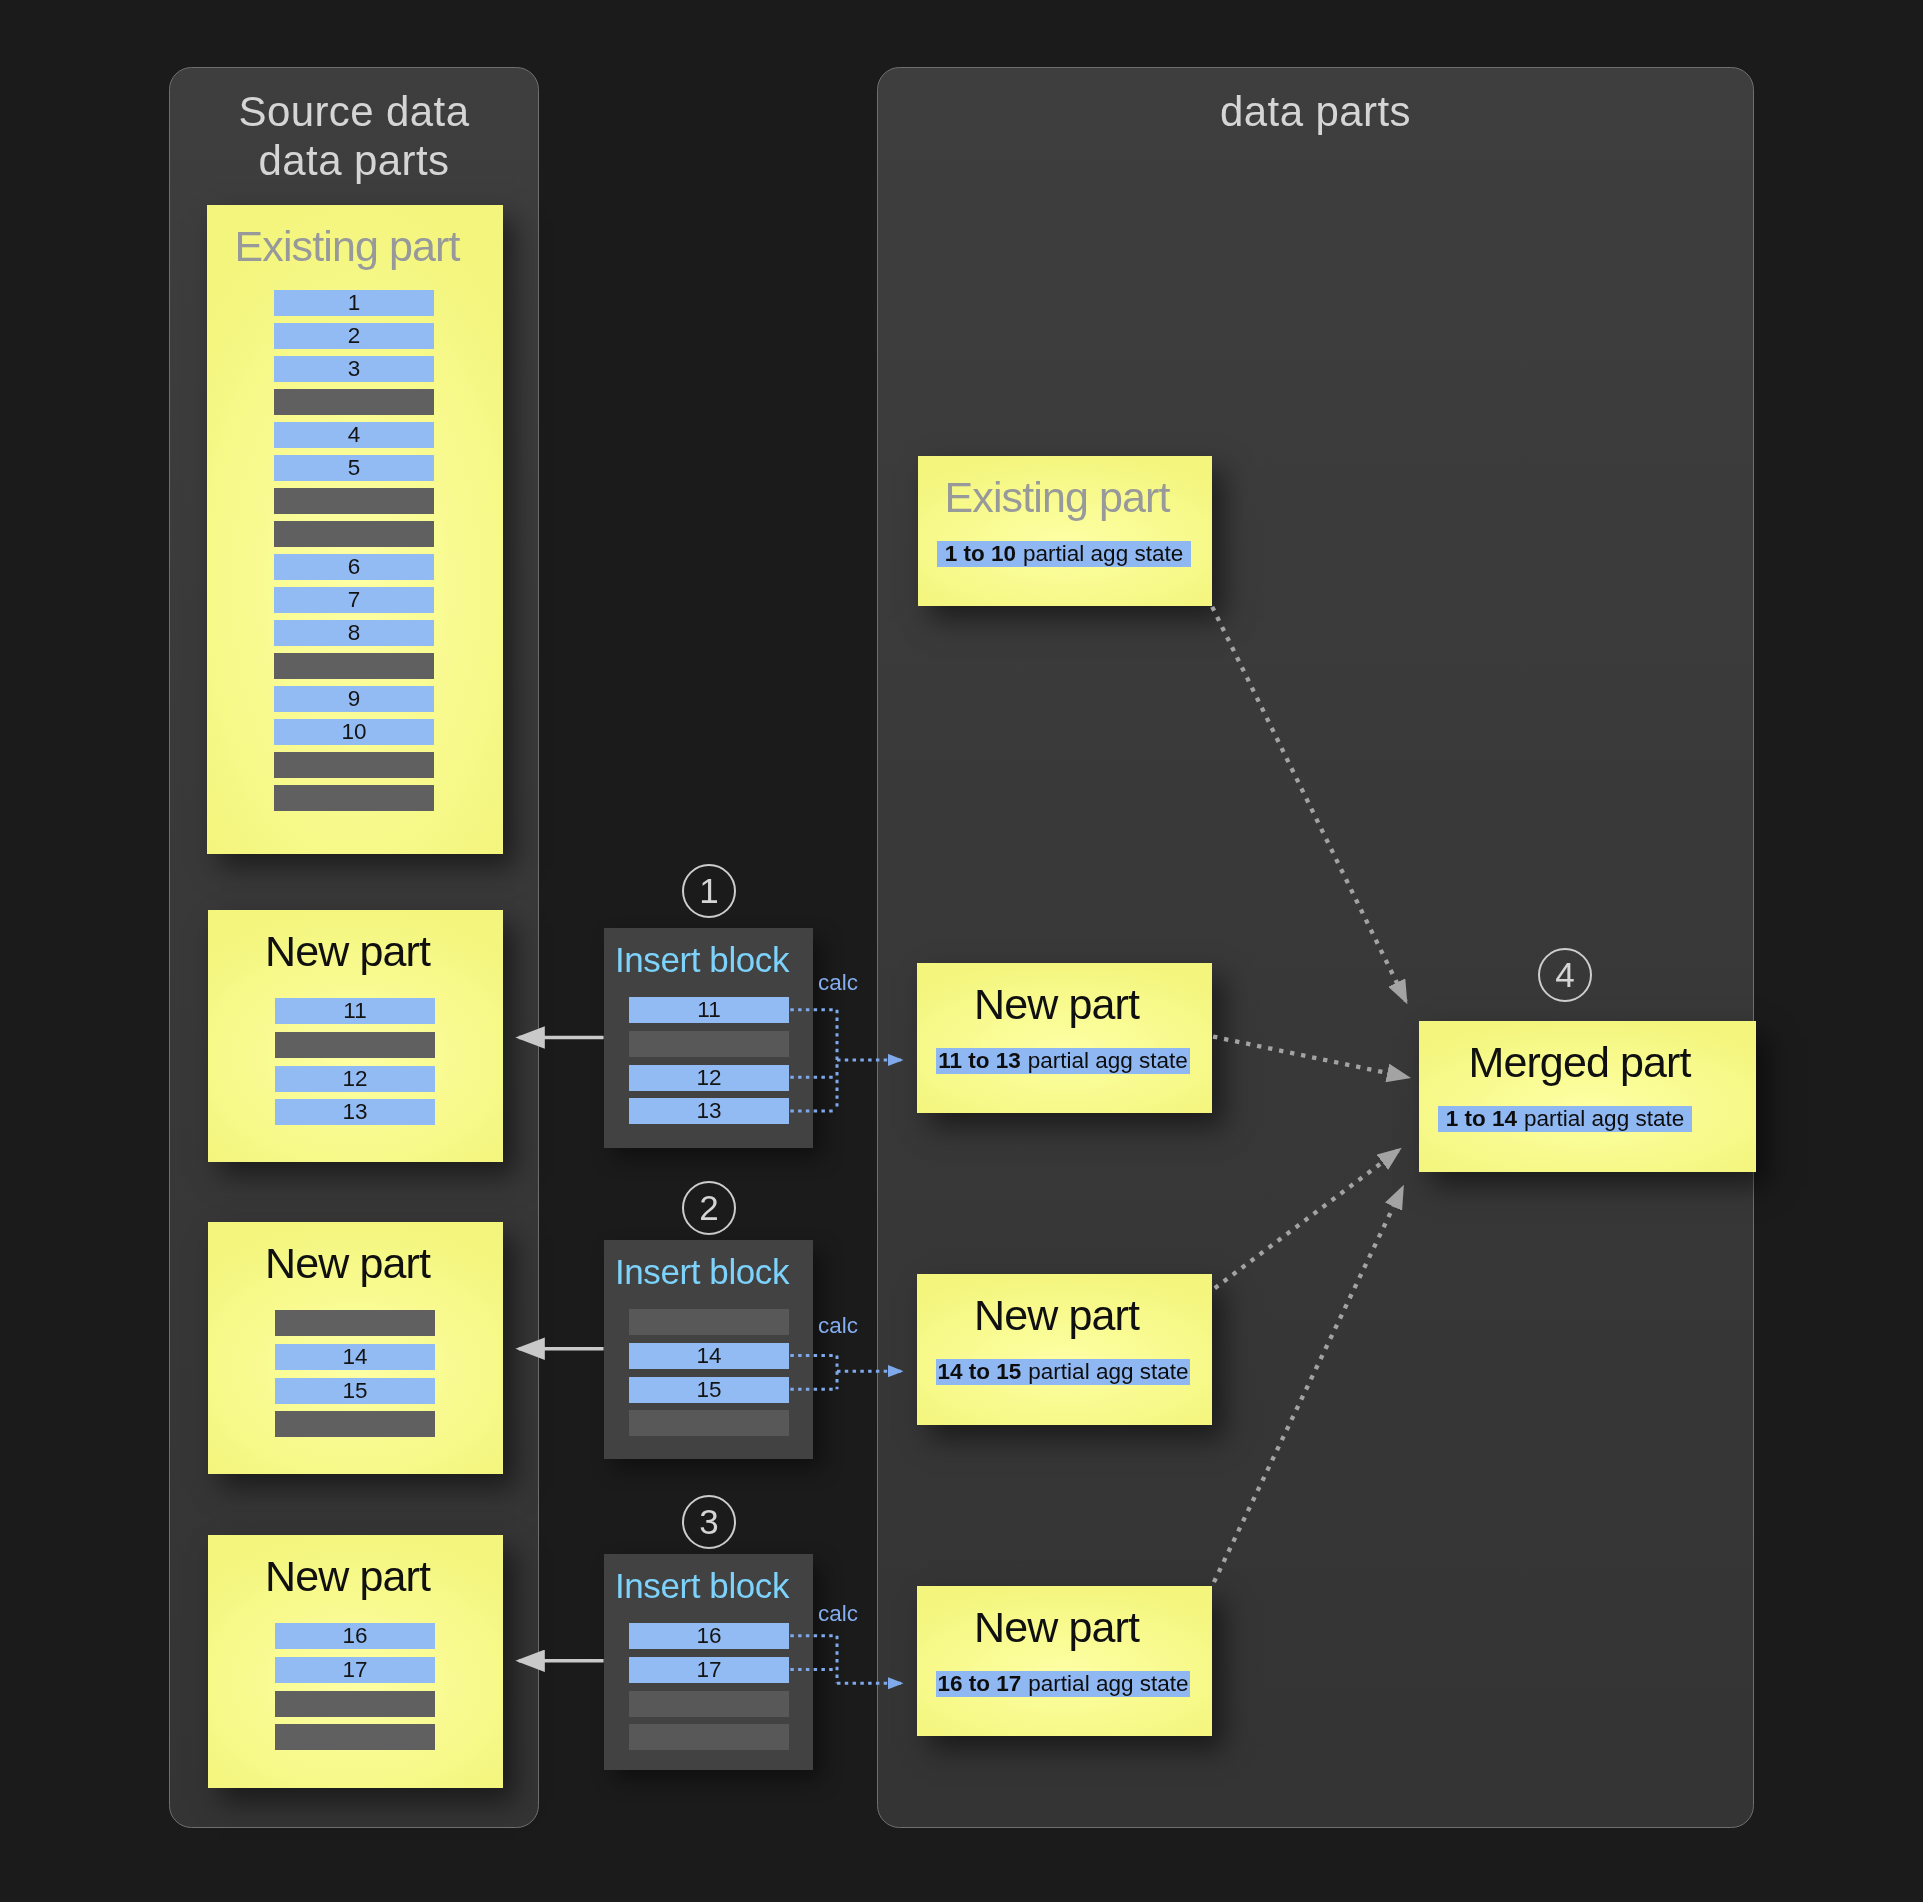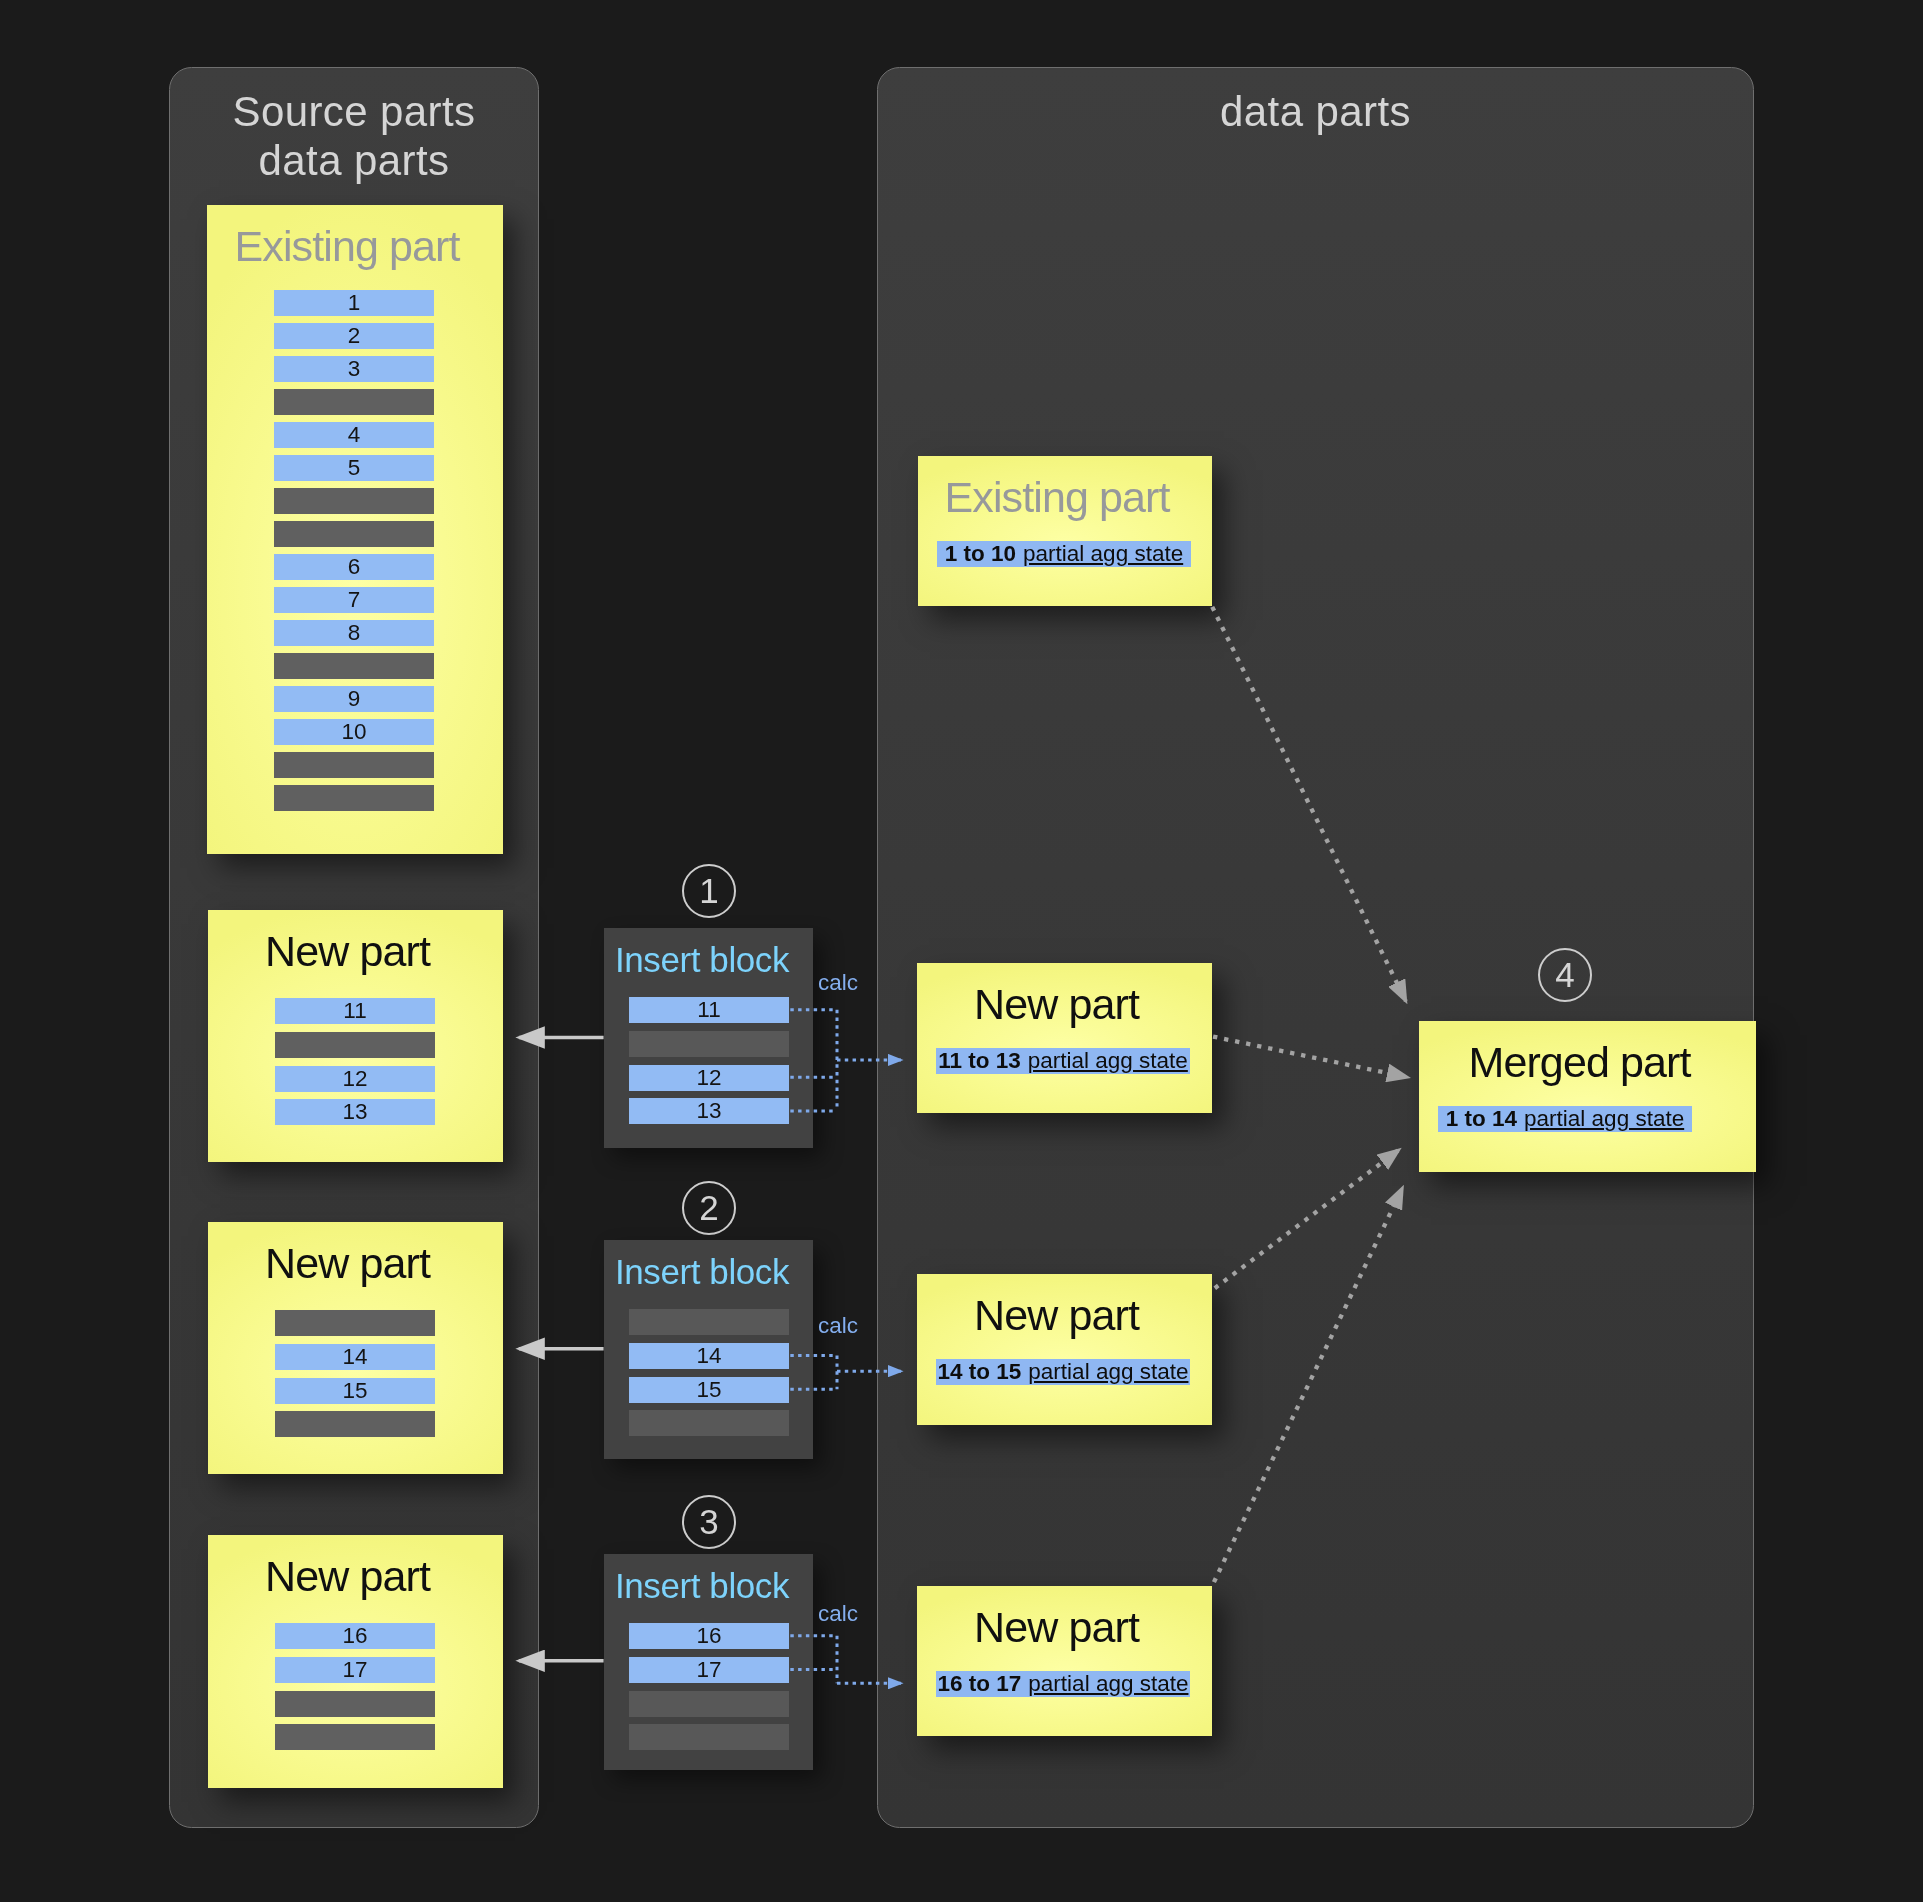--- a/index.html
+++ b/index.html
@@ -83,32 +83,32 @@
   .t-new1{left:39px;top:895px;width:295px;height:150px;}
   .t-new2{left:39px;top:1206px;width:295px;height:151px;}
   .t-new3{left:39px;top:1518px;width:295px;height:150px;}
   .t-merged{left:541px;top:953px;width:337px;height:151px;}
   .band{
     position:absolute;left:19px;top:85px;width:254px;height:26px;background:#8fb7f2;
     display:flex;align-items:flex-end;justify-content:center;
     font-size:22.5px;color:#0d0d0d;white-space:nowrap;
   }
   .band .range{font-weight:bold;}
-  .band .label{margin-left:7px;text-decoration:underline;}
+  .band .label{margin-left:7px;}
   
   .arrows{position:absolute;left:0;top:0;width:1923px;height:1902px;pointer-events:none;}
 </style>
 </head>
 <body>
 
 <div class="canvas">
 
   <section class="panel source">
     <div class="panel-title">
-      <div>Source parts</div>
+      <div>Source data</div>
       <div>data parts</div>
     </div>
 
     <div class="part s-exist">
       <div class="part-title gray">Existing part</div>
       <div class="rows gap8">
           <div class="row blue">1</div>
           <div class="row blue">2</div>
           <div class="row blue">3</div>
           <div class="row gray"></div>

